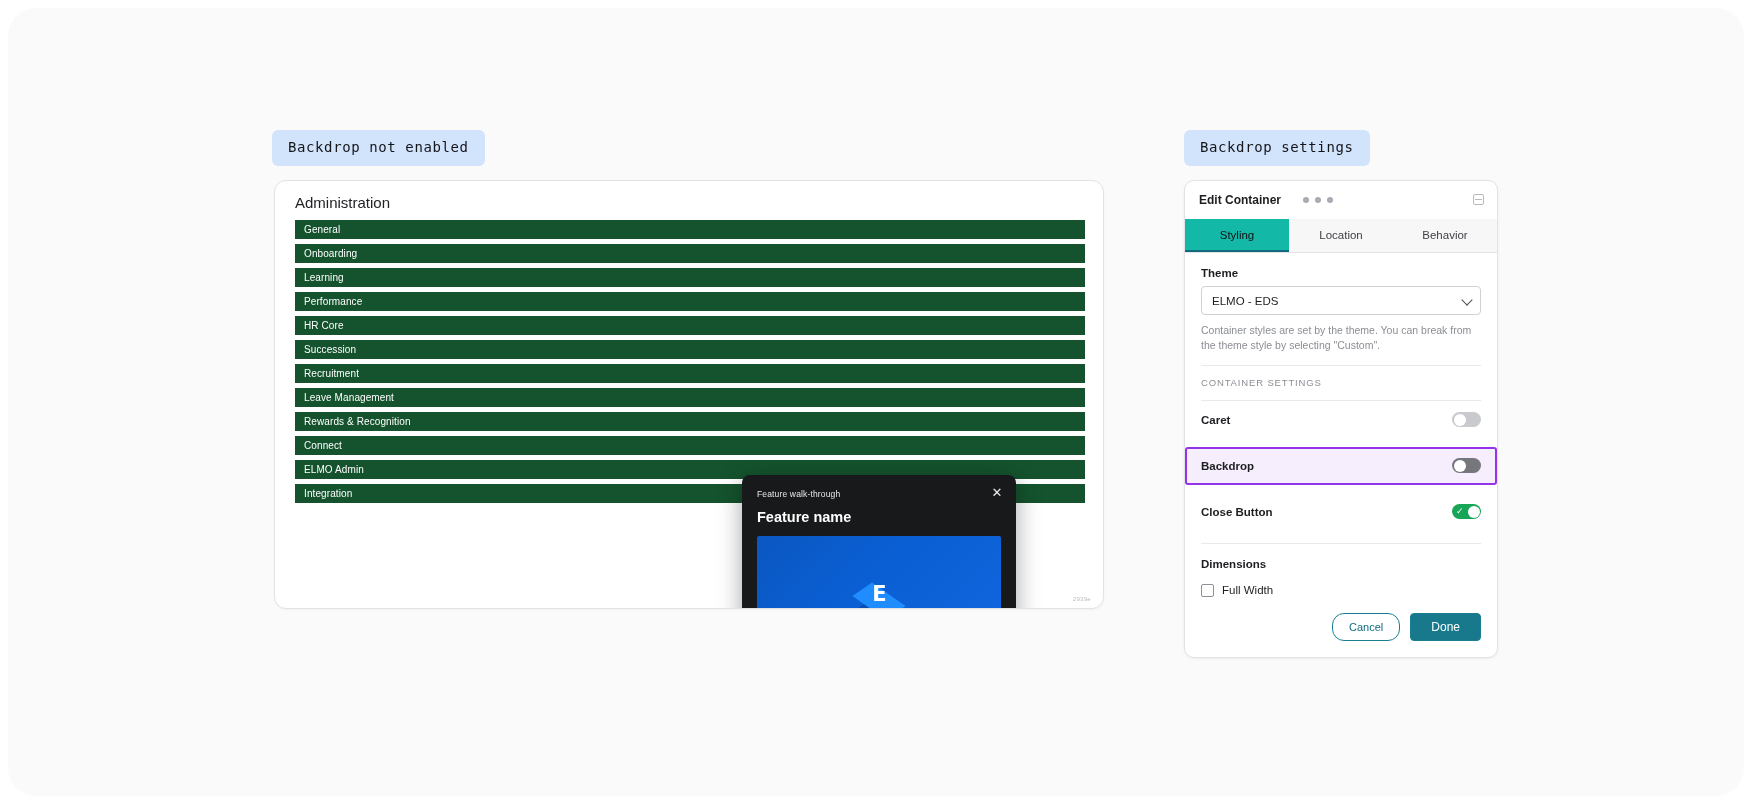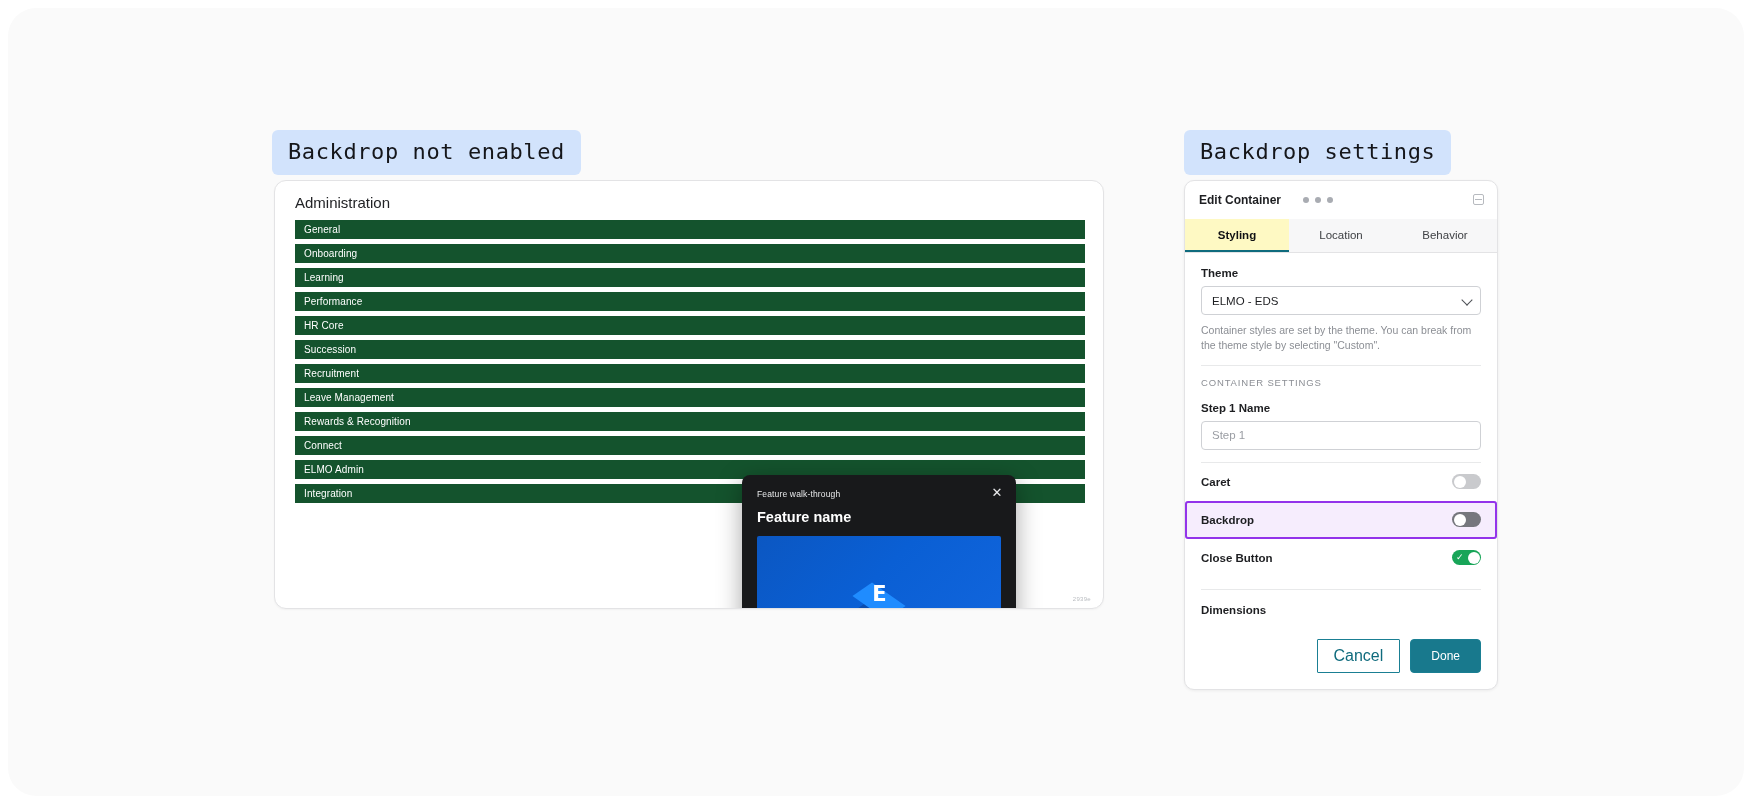--- a/index.html
+++ b/index.html
@@ -22,21 +22,21 @@
     background: #fafafa;
     border-radius: 28px;
   }
 
   
   .section-label {
     position: absolute;
     background: #d2e3fc;
     color: #15161a;
     font-family: "DejaVu Sans Mono", "Liberation Mono", monospace;
-    font-size: 22px;
+    font-size: 14px;
     letter-spacing: 0.6px;
     padding: 9px 16px 11px 16px;
     border-radius: 6px;
     white-space: nowrap;
   }
   #label-left  { left: 264px; top: 122px; }
   #label-right { left: 1176px; top: 122px; }
 
   
   .preview-card {
@@ -233,22 +233,22 @@
     flex: 1;
     text-align: center;
     font-size: 11.5px;
     color: #3f4145;
     padding: 10px 0 9px 0;
     cursor: pointer;
     background: #f7f7f8;
     border-bottom: 2px solid transparent;
   }
   .tab.active {
-    background: #fef9c3;
-    font-weight: bold;
+    background: #14b8a6;
+    font-weight: normal;
     color: #101114;
     border-bottom: 2px solid #0f6b7d;
   }
   .sp-body { padding: 0 0 0 0; }
   .field-block { padding: 14px 16px 0 16px; }
   .field-label {
     font-size: 11.5px;
     font-weight: bold;
     color: #1d1e21;
     margin-bottom: 7px;
@@ -309,21 +309,21 @@
     align-items: center;
     justify-content: space-between;
     padding: 0 16px;
     height: 38px;
   }
   .toggle-row.highlight {
     background: #f6edfd;
     border: 2px solid #9333ea;
     border-radius: 3px;
     height: 34px;
-    margin: 0 0;
+    margin: 8px 0;
     padding: 0 14px;
   }
   .toggle-label {
     font-size: 11.5px;
     font-weight: bold;
     color: #1d1e21;
   }
   .switch {
     width: 29px;
     height: 15px;
@@ -377,22 +377,22 @@
   .sp-footer {
     display: flex;
     justify-content: flex-end;
     gap: 10px;
     padding: 16px 16px 16px 16px;
   }
   .btn-cancel {
     border: 1px solid #1a7f93;
     color: #0f6b7d;
     background: #ffffff;
-    font-size: 16px;
-    border-radius: 1px;
+    font-size: 11px;
+    border-radius: 12px;
     padding: 7px 16px;
     cursor: pointer;
     font-family: inherit;
   }
   .btn-done {
     border: 1px solid #1a7f93;
     color: #ffffff;
     background: #18798d;
     font-size: 12px;
     border-radius: 4px;
@@ -474,26 +474,20 @@
           <span>ELMO - EDS</span>
           <span class="chev"></span>
         </div>
         <div class="helper-text">Container styles are set by the theme. You can break from the theme style by selecting "Custom".</div>
       </div>
 
       <div class="divider"></div>
 
       <div class="group-caption">CONTAINER SETTINGS</div>
 
-      <div class="field-block">
-        <div class="field-label">Step 1 Name</div>
-        <div class="text-input">
-          <span>Step 1</span>
-        </div>
-      </div>
 
       <div class="divider"></div>
 
       <div class="toggle-row">
         <span class="toggle-label">Caret</span>
         <span class="switch off-light">
           <span class="knob"></span>
         </span>
       </div>
 
@@ -510,20 +504,24 @@
           <span class="knob"></span>
         </span>
       </div>
 
       <div class="divider"></div>
 
       <div class="field-block">
         <div class="field-label">Dimensions</div>
       </div>
 
+      <div class="checkbox-row">
+        <span class="checkbox"></span>
+        <span class="checkbox-label">Full Width</span>
+      </div>
 
     </div>
 
     <div class="sp-footer">
       <button class="btn-cancel">Cancel</button>
       <button class="btn-done">Done</button>
     </div>
   </div>
 
 </div>

